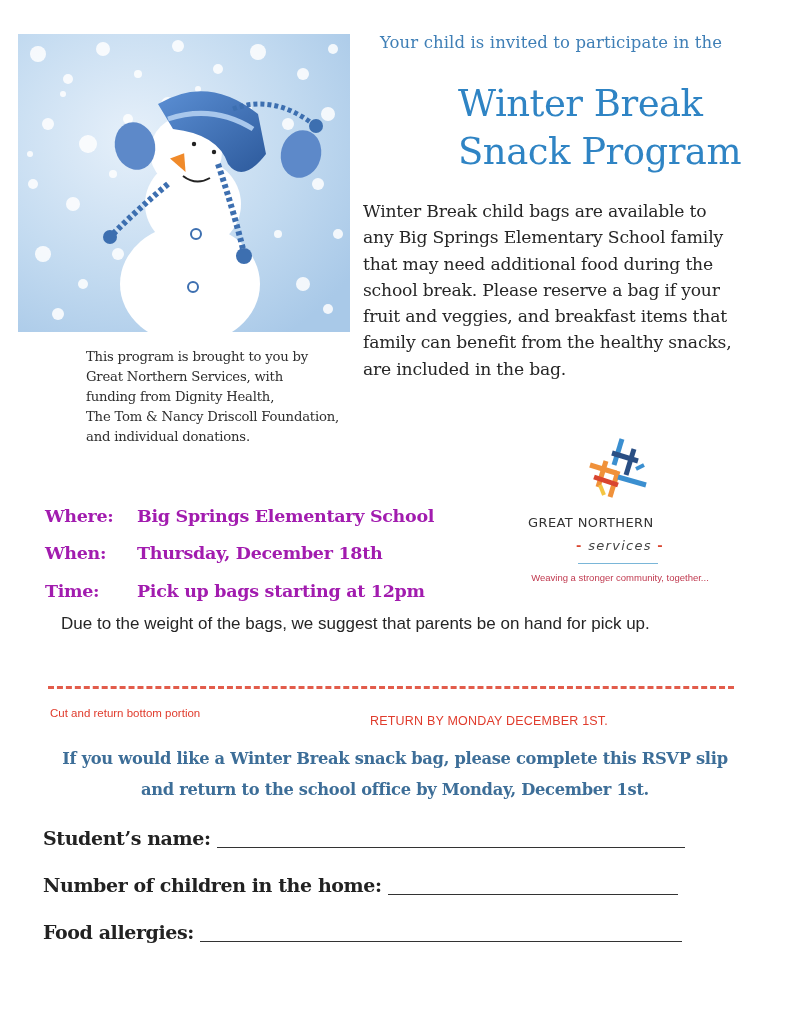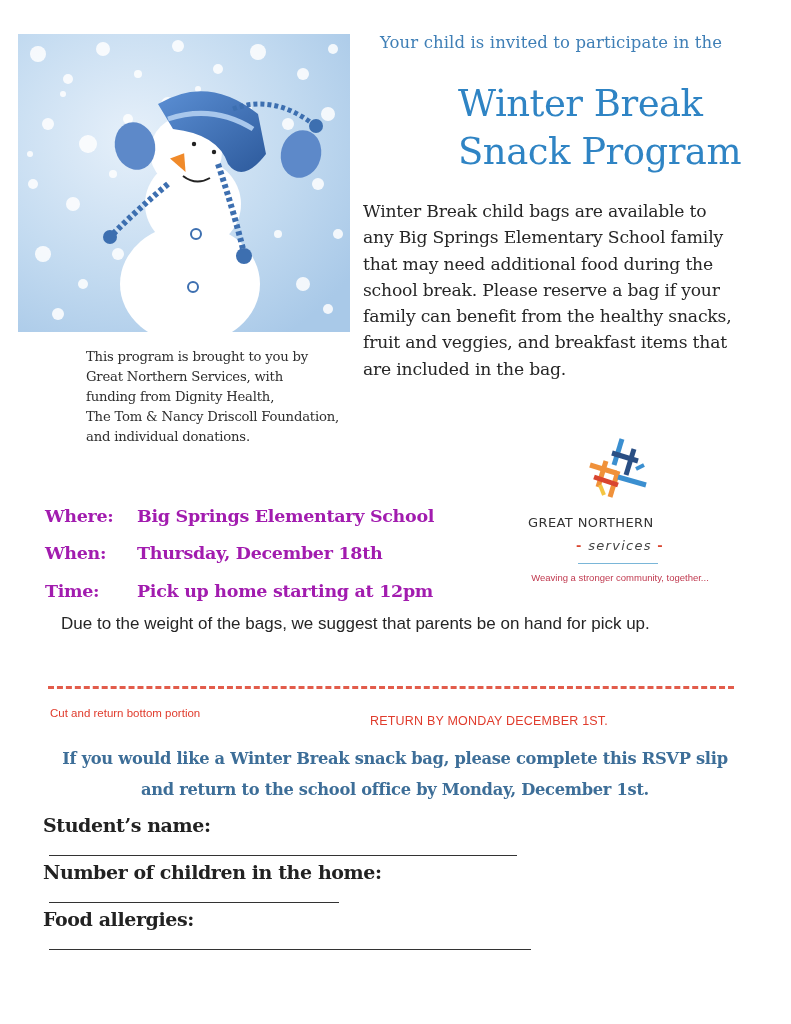--- a/index.html
+++ b/index.html
@@ -31,21 +31,21 @@
   .logo-rule { position: absolute; left: 58px; top: 128px; width: 80px; height: 1px; background: #7ab6d8; }
   .logo-tagline { position: absolute; left: 0; top: 137px; width: 200px; text-align: center; font-family: "Liberation Sans", sans-serif; font-size: 9.5px; color: #c0394f; white-space: nowrap; }
 
   .cut-line { position: absolute; left: 48px; top: 686px; width: 686px; height: 3px; border-top: 3px dashed #e25c4b; }
   .cut-note { position: absolute; left: 50px; top: 707px; font-family: "Liberation Sans", sans-serif; font-size: 11.5px; color: #e03b2c; white-space: nowrap; }
   .return-note { position: absolute; left: 370px; top: 706px; font-family: "Liberation Sans", sans-serif; font-size: 12.5px; color: #e03b2c; white-space: nowrap; letter-spacing: 0.2px; margin-top: 8px; }
 
   .rsvp { position: absolute; left: 30px; top: 743px; width: 730px; text-align: center; font-family: "DejaVu Serif", serif; font-weight: bold; font-size: 16.3px; line-height: 31px; color: #3d6e98; letter-spacing: -0.3px; }
 
   .form { position: absolute; left: 43px; top: 814px; font-family: "DejaVu Serif", serif; font-weight: bold; font-size: 19px; color: #222; }
-  .form-row { display: flex; align-items: flex-start; height: 47px; white-space: nowrap; letter-spacing: -0.4px; flex-direction: column; }
+  .form-row { display: flex; align-items: center; height: 47px; white-space: nowrap; letter-spacing: -0.4px; }
   .form-line { display: inline-block; border-bottom: 1.5px solid #333; height: 20px; margin-left: 6px; }
 </style>
 </head>
 <body>
 
 <div class="snow-image">
   <svg viewBox="0 0 332 298" xmlns="http://www.w3.org/2000/svg">
     <defs>
       <radialGradient id="bg" cx="35%" cy="35%" r="80%">
         <stop offset="0%" stop-color="#e6f0fa"></stop>
@@ -119,22 +119,22 @@
 <div class="title">
   <span>Winter Break</span>
   <span>Snack Program</span>
 </div>
 
 <div class="description">
   <div>Winter Break child bags are available to</div>
   <div>any Big Springs Elementary School family</div>
   <div>that may need additional food during the</div>
   <div>school break. Please reserve a bag if your</div>
+  <div>fruit and veggies, and breakfast items that</div>
   <div>family can benefit from the healthy snacks,</div>
-  <div>fruit and veggies, and breakfast items that</div>
   <div>are included in the bag.</div>
 </div>
 
 <div class="sponsors">
   <div>This program is brought to you by</div>
   <div>Great Northern Services, with</div>
   <div>funding from Dignity Health,</div>
   <div>The Tom &amp; Nancy Driscoll Foundation,</div>
   <div>and individual donations.</div>
 </div>
@@ -143,21 +143,21 @@
   <div class="detail-row">
     <span class="detail-label">Where:</span>
     <span>Big Springs Elementary School</span>
   </div>
   <div class="detail-row">
     <span class="detail-label">When:</span>
     <span>Thursday, December 18th</span>
   </div>
   <div class="detail-row">
     <span class="detail-label">Time:</span>
-    <span>Pick up home starting at 12pm</span>
+    <span>Pick up bags starting at 12pm</span>
   </div>
 </div>
 
 <div class="note">Due to the weight of the bags, we suggest that parents be on hand for pick up.</div>
 
 <div class="logo">
   <svg class="logo-mark" viewBox="0 0 70 68" xmlns="http://www.w3.org/2000/svg">
     <g stroke-linecap="butt">
       <line x1="40" y1="4" x2="32" y2="30" stroke="#3b8fd0" stroke-width="5"></line>
       <line x1="52" y1="14" x2="44" y2="40" stroke="#2a4f84" stroke-width="5"></line>

